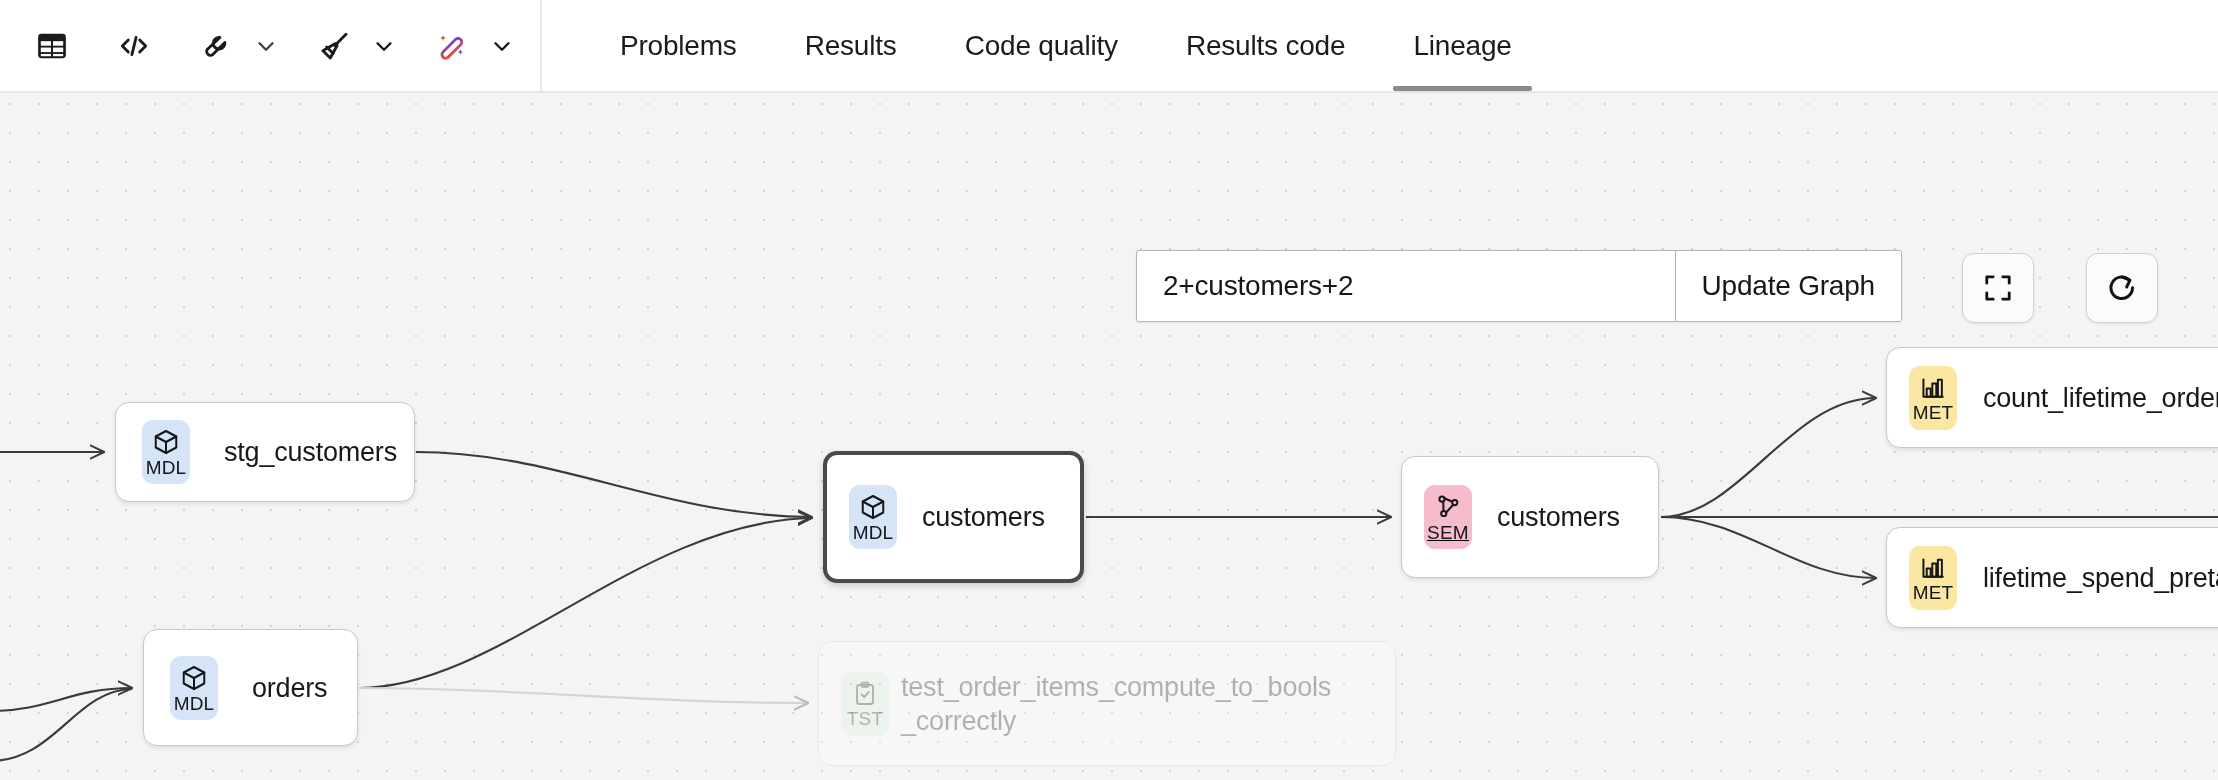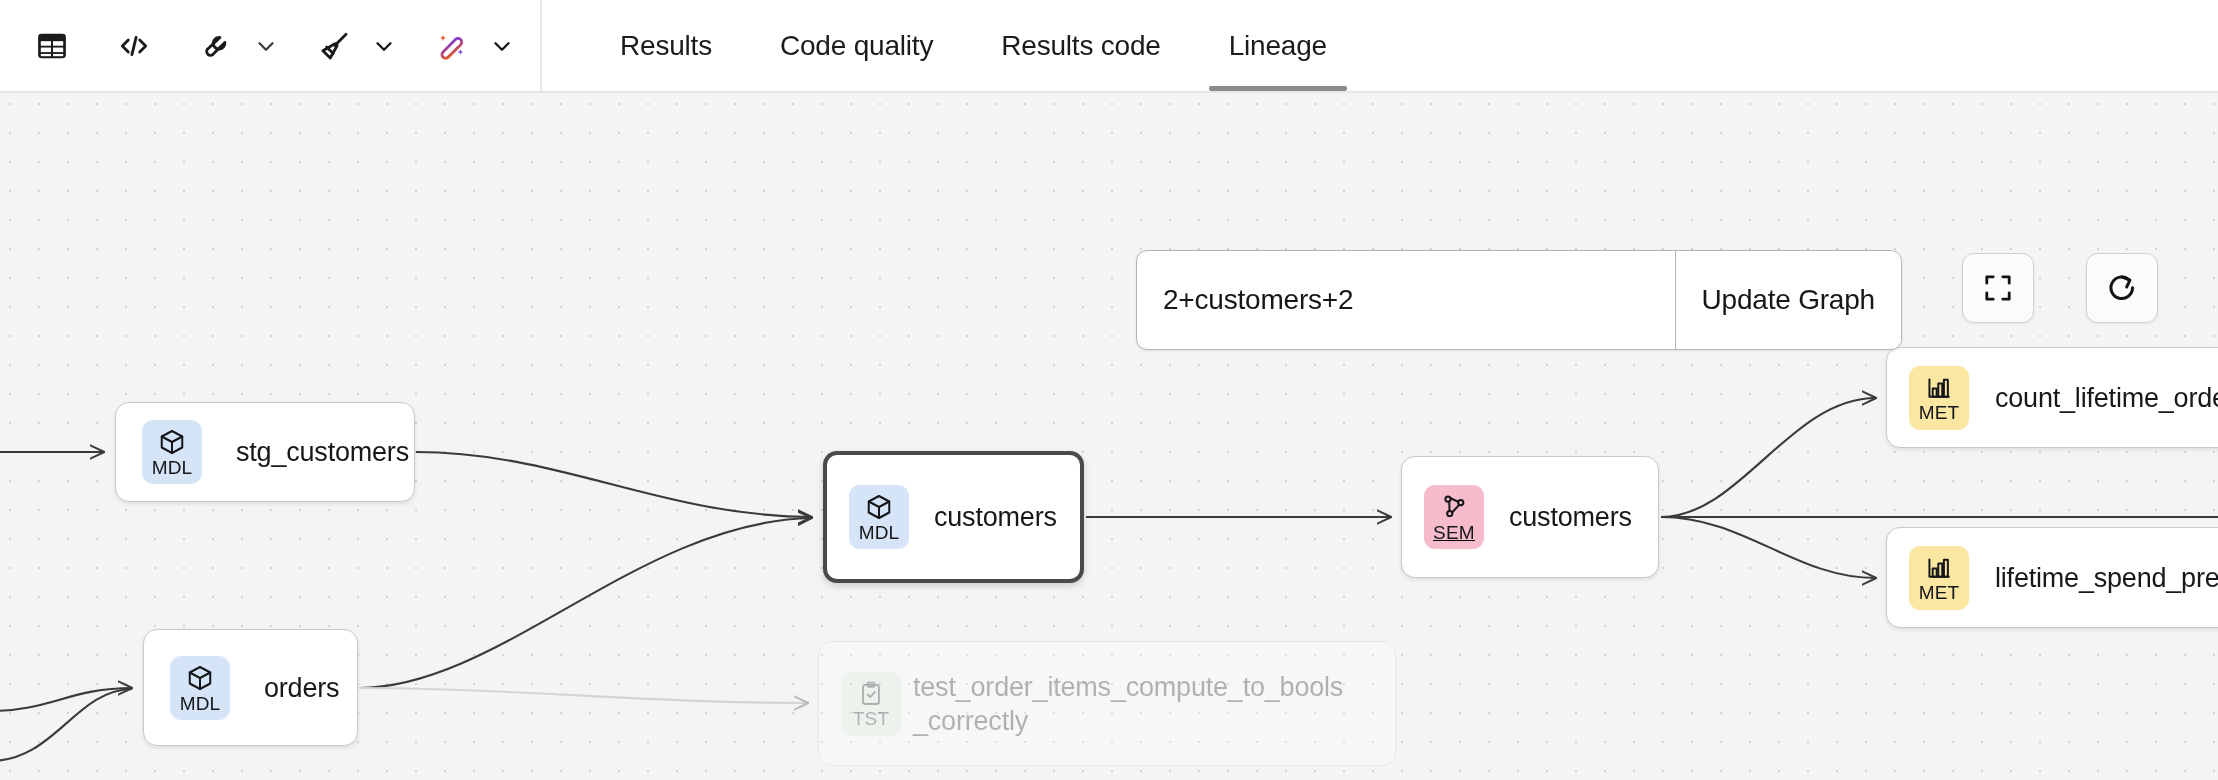--- a/index.html
+++ b/index.html
@@ -126,21 +126,21 @@
     border: 4px solid #4a4a4a;
     box-shadow: 0 3px 7px rgba(0,0,0,0.16);
   }
   .node.faded {
     opacity: 0.30;
     box-shadow: none;
     border-color: #cfcfcf;
   }
   .badge {
     flex: 0 0 auto;
-    width: 60px;
+    width: 48px;
     height: 64px;
     border-radius: 11px;
     margin-left: 26px;
     display: flex;
     flex-direction: column;
     align-items: center;
     justify-content: center;
     gap: 1px;
   }
   .badge-mdl { background: #d6e4f7; }
@@ -162,24 +162,24 @@
     line-height: 34px;
     white-space: pre-line;
     padding-right: 14px;
   }
 
   
   .search-bar {
     position: absolute;
     left: 1136px; top: 157px;
     width: 766px;
-    height: 100px;
+    height: 72px;
     background: #ffffff;
     border: 1.5px solid #b4b4b4;
-    border-radius: 11px;
+    border-radius: 3px;
     display: flex;
     align-items: stretch;
     box-shadow: 0 1px 3px rgba(0,0,0,0.07);
     box-sizing: border-box;
     overflow: hidden;
   }
   .search-input {
     flex: 1 1 auto;
     border: none;
     outline: none;
@@ -301,20 +301,23 @@
       <div class="chev">
         <svg width="26" height="26" viewBox="0 0 24 24" fill="none" stroke="#141414" stroke-width="2.1" stroke-linecap="round" stroke-linejoin="round">
           <polyline points="6,9.5 12,15.5 18,9.5"></polyline>
         </svg>
       </div>
     </div>
   </div>
 
   <div class="tabs">
     <div class="tab">
+        <span>Problems</span>
+      </div>
+    <div class="tab">
         <span>Results</span>
       </div>
     <div class="tab">
         <span>Code quality</span>
       </div>
     <div class="tab">
         <span>Results code</span>
       </div>
     <div class="tab active">
         <span>Lineage</span>

